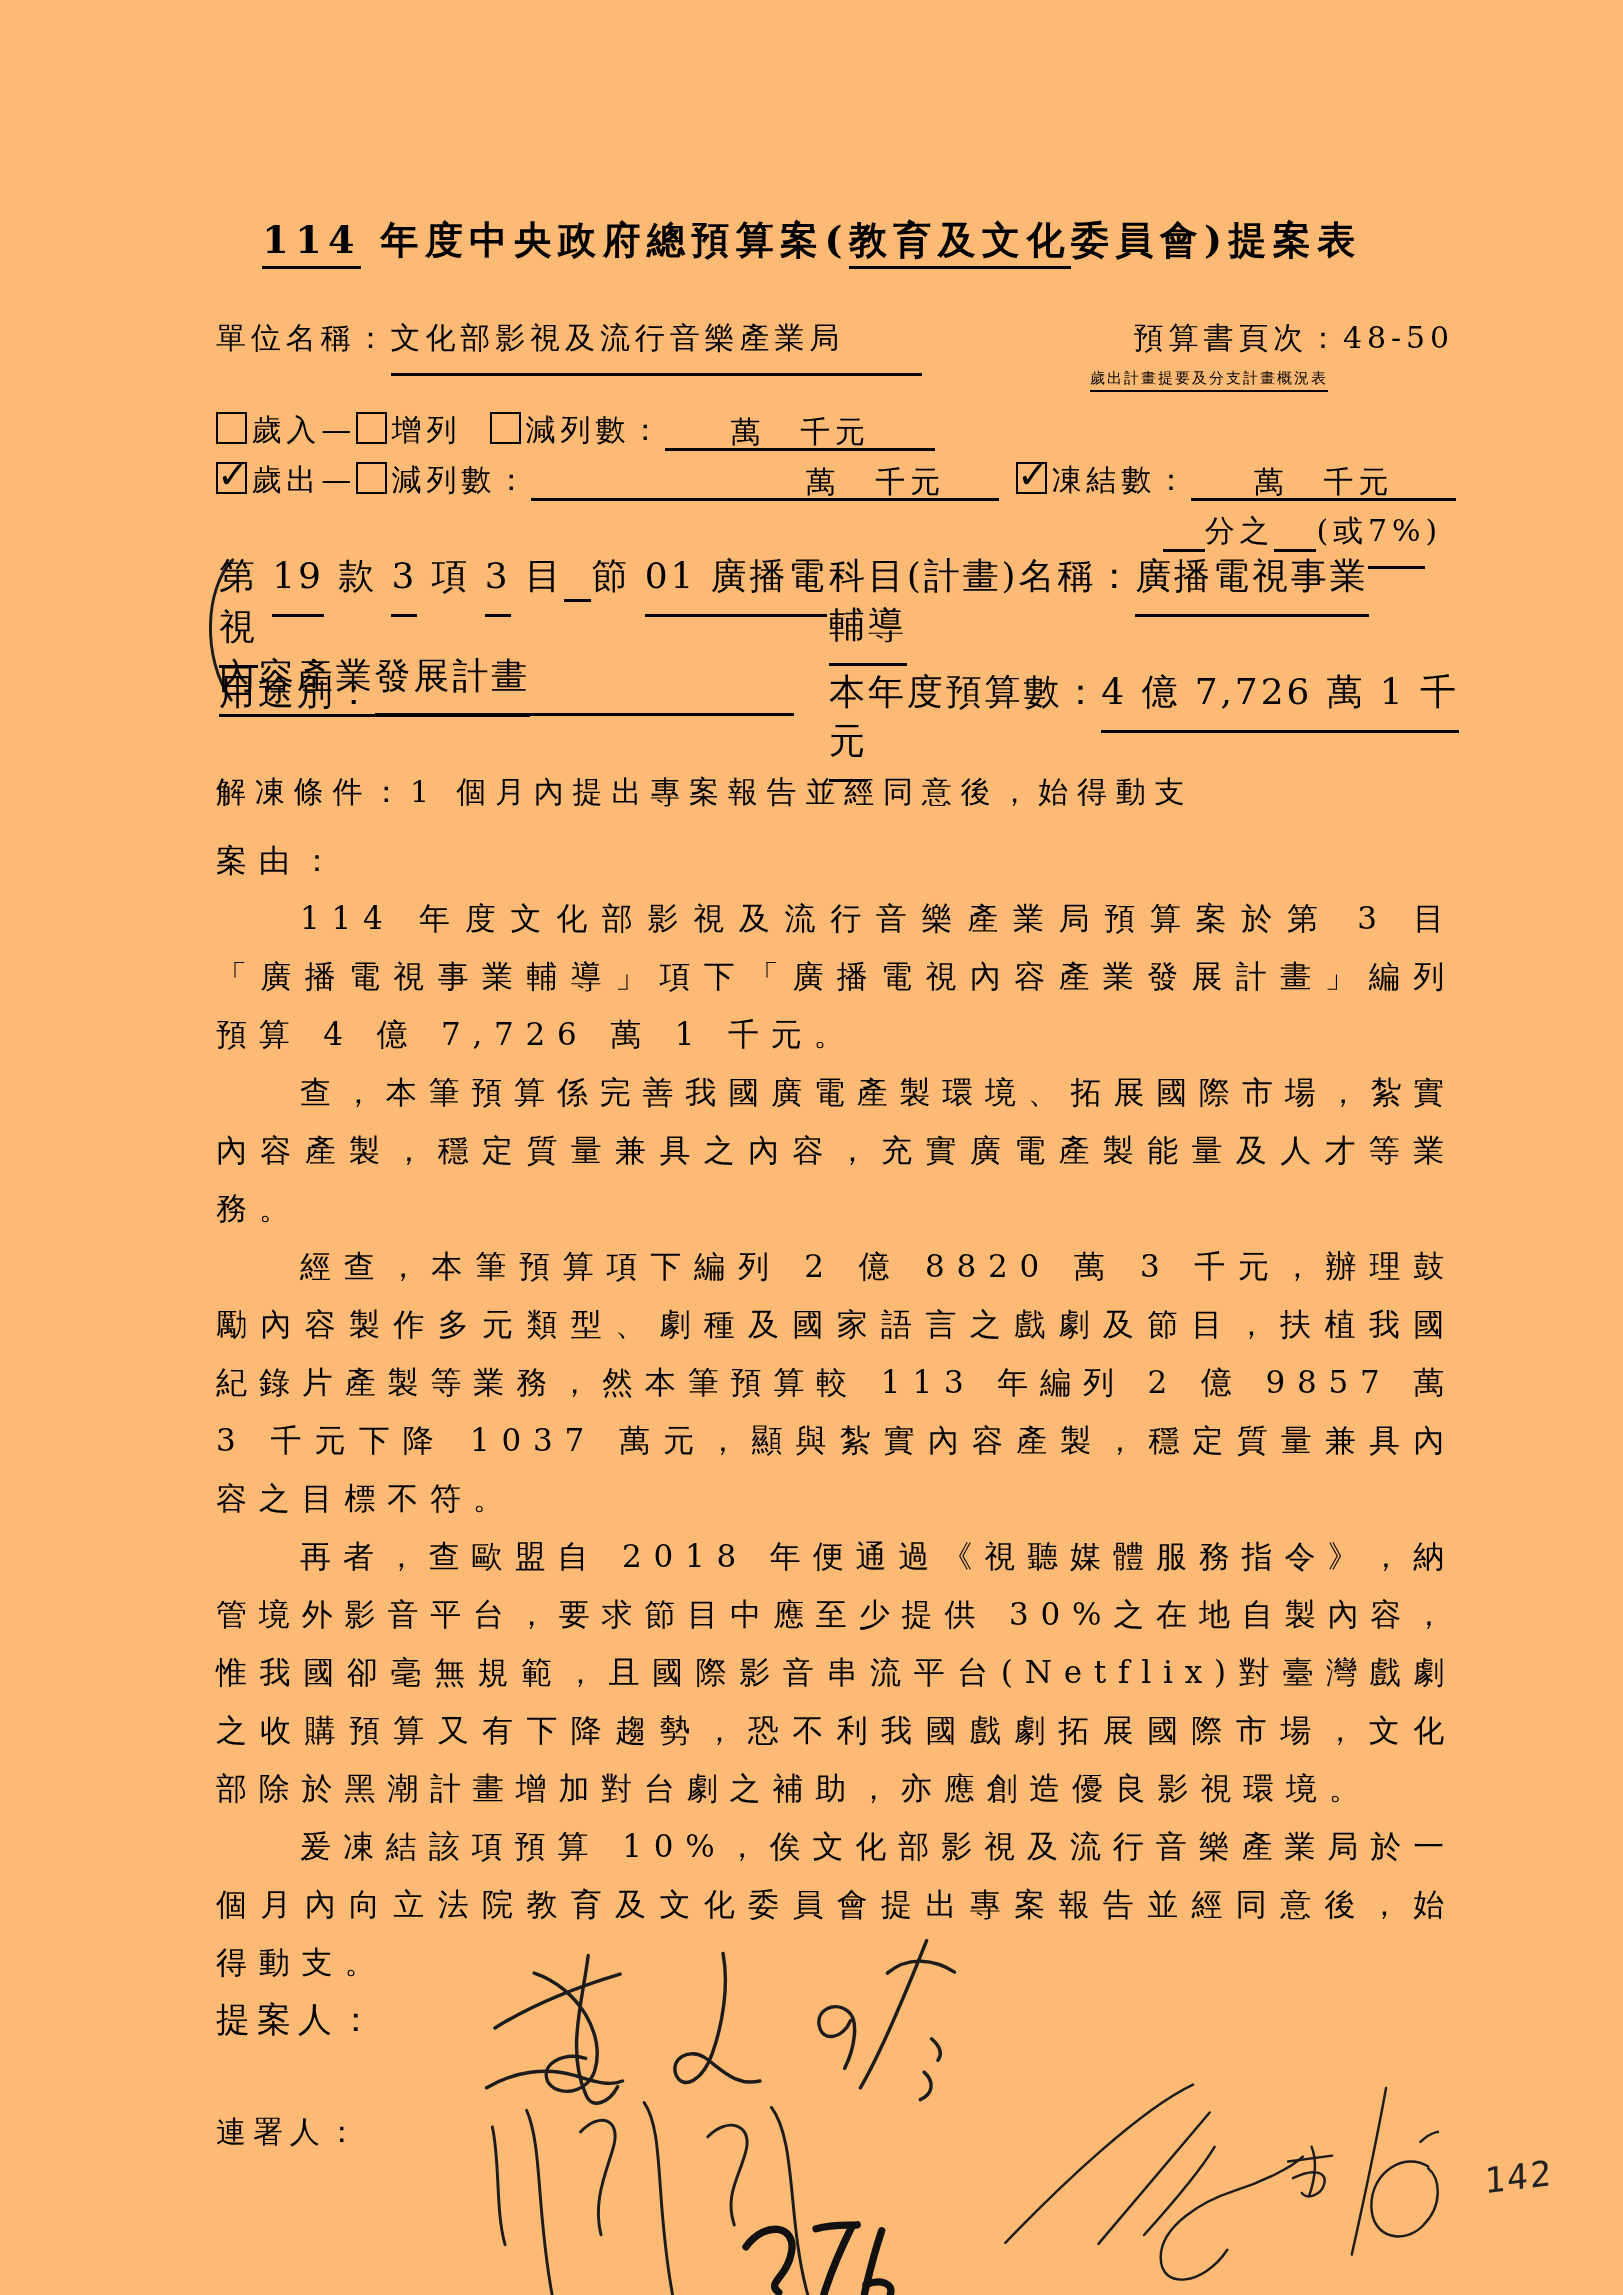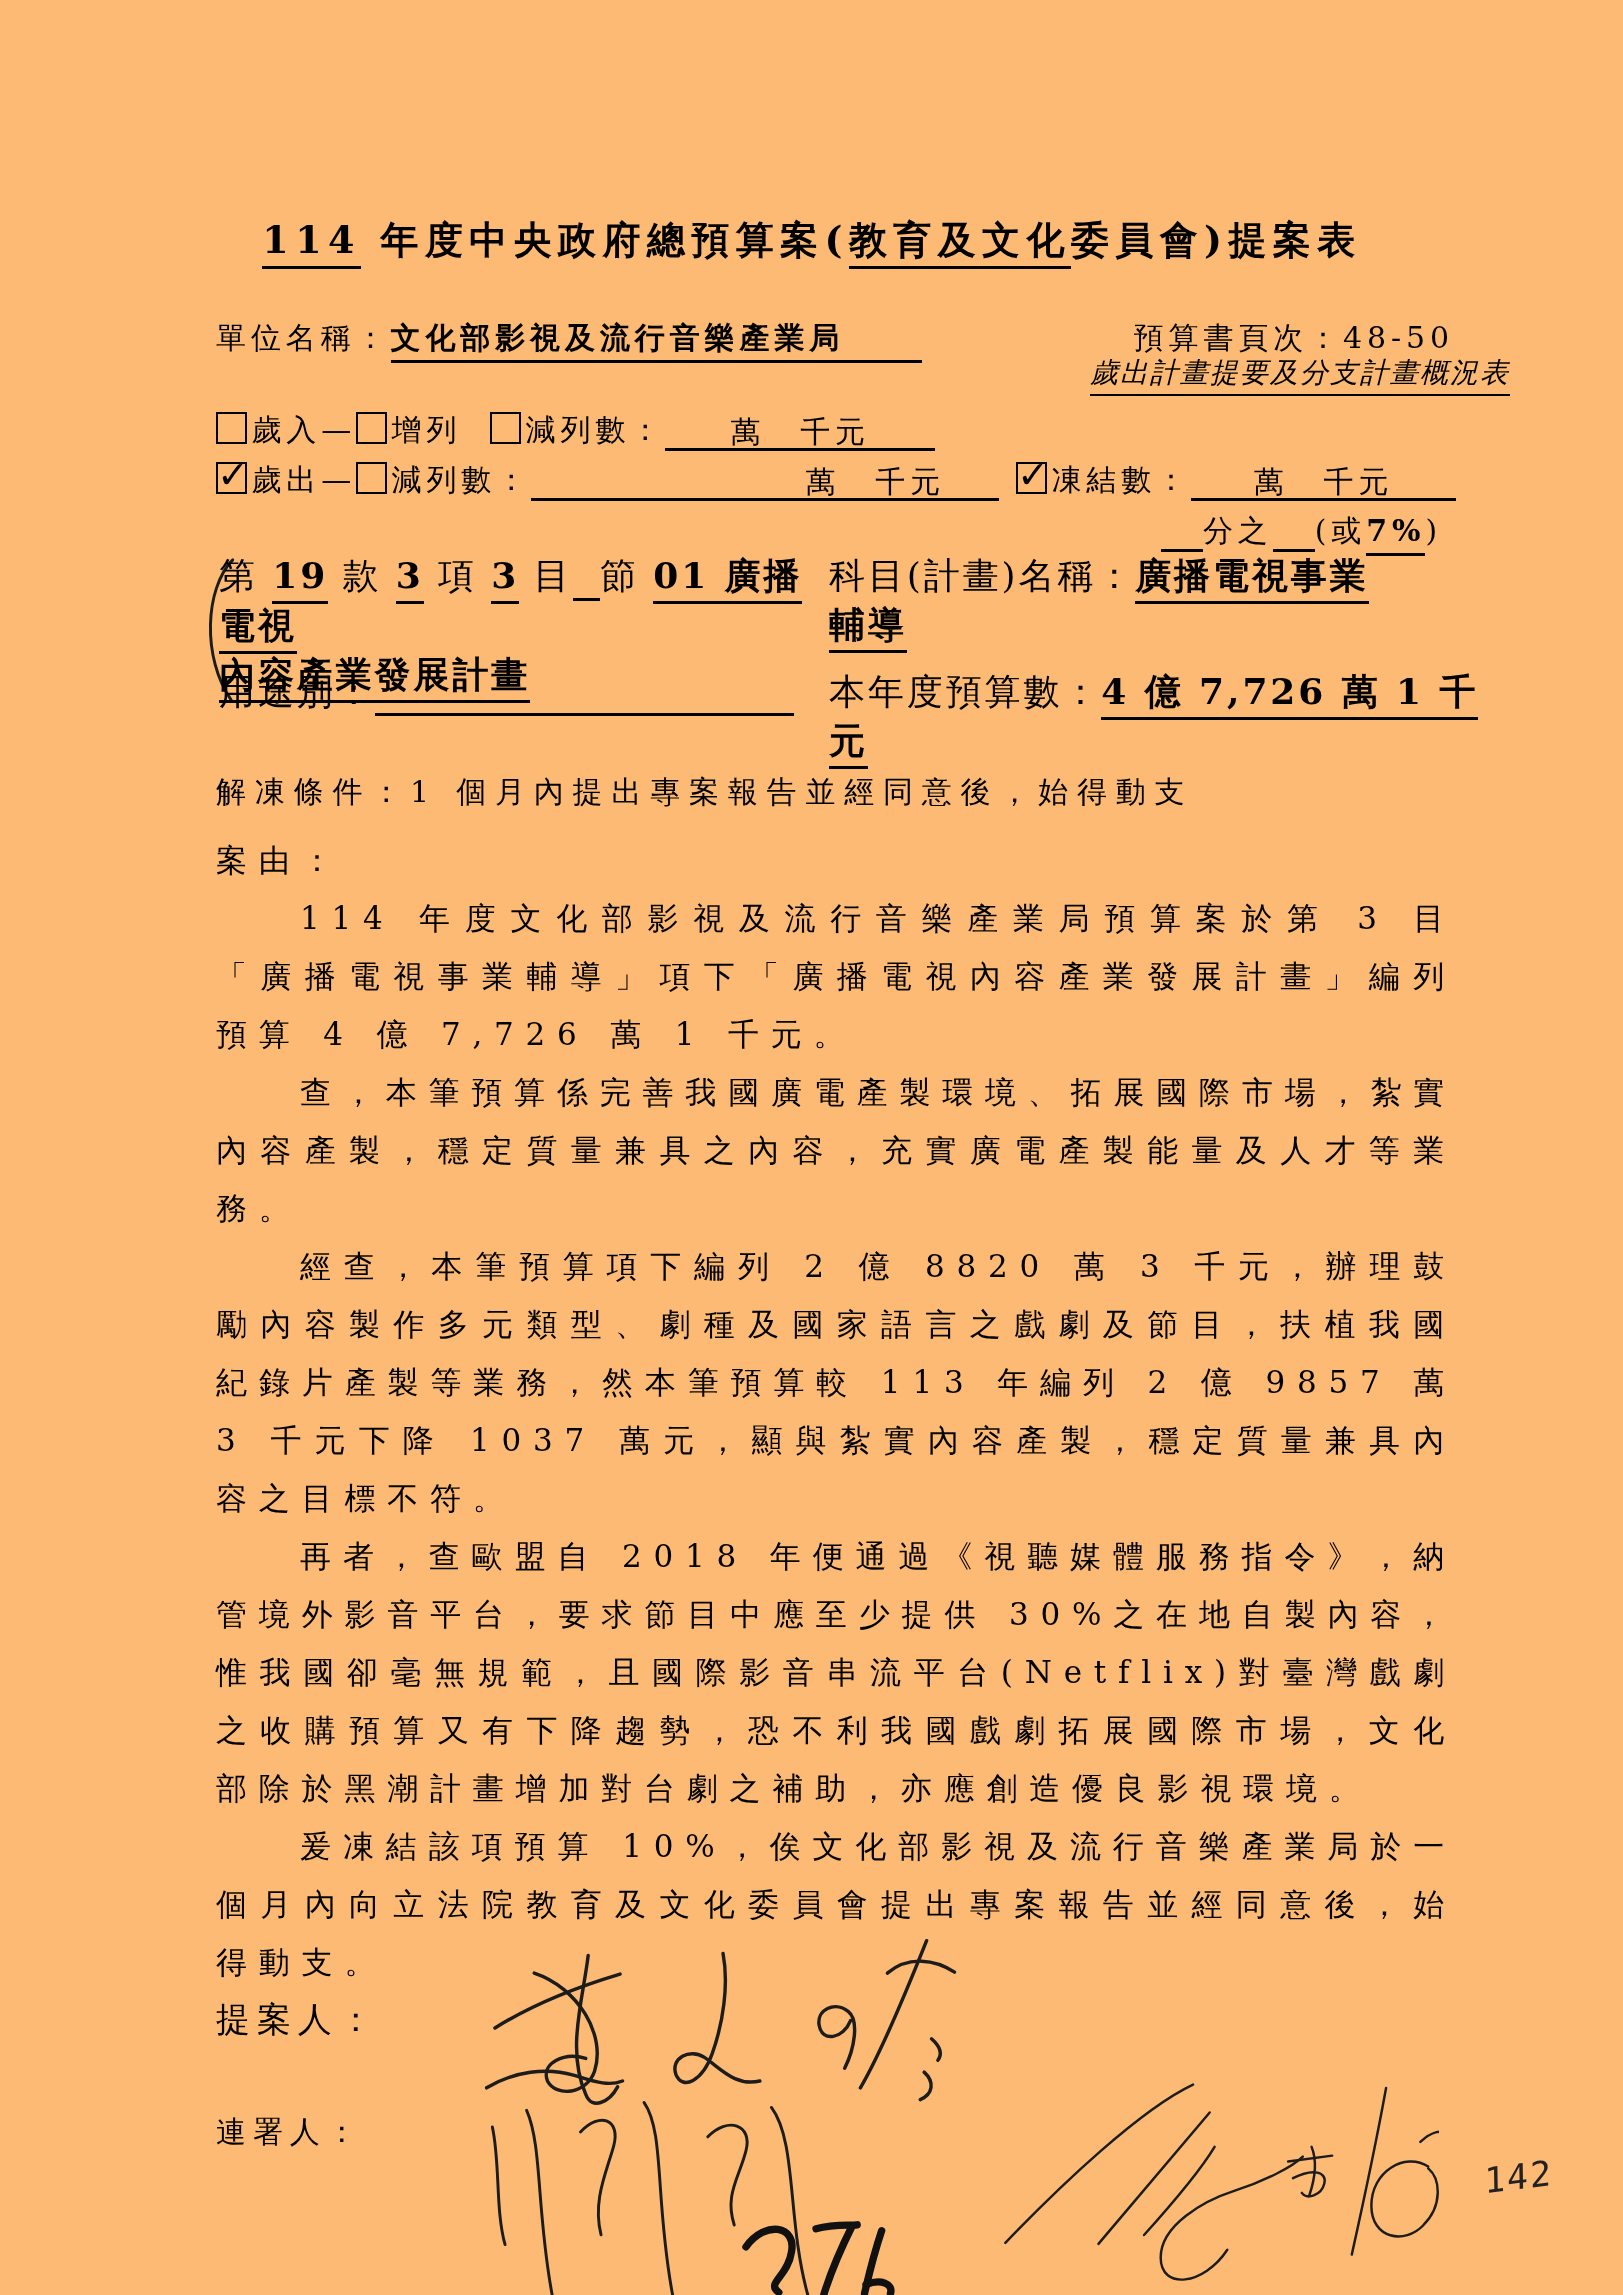--- a/index.html
+++ b/index.html
@@ -4,33 +4,33 @@
 <style>
   html,body { margin:0; padding:0; background:#e8e8e8; }
   .page {
     position:relative; width:1624px; height:2295px; background:#fdba74;
     overflow:hidden; color:#000;
     font-family:"DejaVu Serif","Liberation Serif",serif;
   }
   .abs { position:absolute; }
   .nowrap { white-space:nowrap; }
   
-  .u  { border-bottom:3.4px solid #000; padding-bottom:5px;font-weight:bold; }
+  .u  { border-bottom:3.4px solid #000; padding-bottom:18px; }
   .u8 { border-bottom:3.9px solid #000; padding-bottom:3.9px; }
   .u4 { border-bottom:2px solid #000; padding-bottom:2px; }
   .ext { padding-right:78px; }           
   
   .title {
     top:215px; left:0; width:100%; text-align:center;
     font-size:38px; font-weight:bold; letter-spacing:6.4px; white-space:nowrap;
   }
   
   .form { font-size:30px; letter-spacing:4.9px; }
   .unit-row   { top:318px;  left:216px; width:1238px; display:flex; justify-content:space-between; align-items:baseline; }
-  .subnote    { top:354px;  left:1090px; font-size:28px; letter-spacing:2px;font-style:italic; }
+  .subnote    { top:369px;  left:1090px; font-size:15px; letter-spacing:2px; }
   .row-in     { top:410px;  left:216px; }
   .row-out    { top:460px;  left:216px; width:1240px; display:flex; justify-content:space-between; }
   .fraction   { top:511px; right:182px; }
   
   .cb {
     display:inline-block; width:26.5px; height:28.4px; border:2.9px solid #000;
     margin-right:4.9px; vertical-align:-3.9px; position:relative;
   }
   .cb .chk {
     position:absolute; left:-1px; top:-10.8px; font-size:38px; letter-spacing:0;

